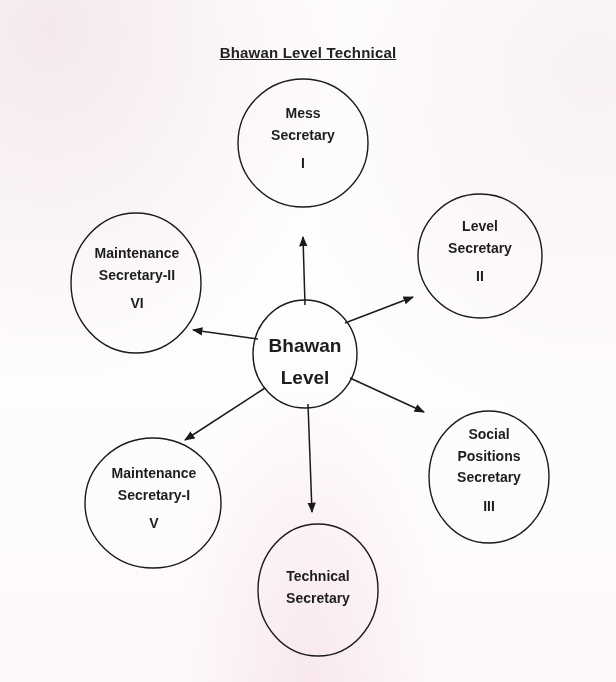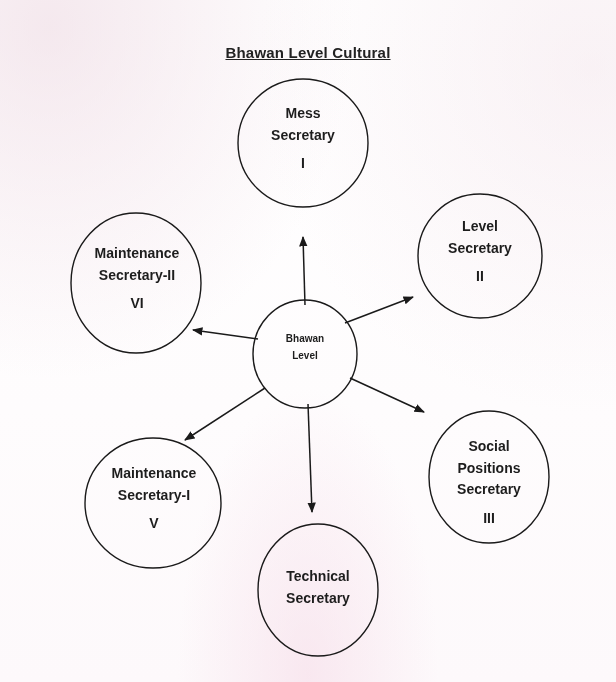--- a/index.html
+++ b/index.html
@@ -51,30 +51,30 @@
     line-height: 1.55;
     font-weight: bold;
     pointer-events: none;
   }
   .node-label .num {
     display: block;
     margin-top: 7px;
     font-weight: bold;
   }
   .center-label {
-    font-size: 10px;
+    font-size: 19px;
     line-height: 1.7;
   }
 </style>
 </head>
 <body>
 
 <div id="paper-tint"></div>
 
-<div id="diagram-title">Bhawan Level Cultural</div>
+<div id="diagram-title">Bhawan Level Technical</div>
 
 <svg id="svg-layer" width="616" height="682" viewBox="0 0 616 682">
   <defs>
     <marker id="arrow" viewBox="0 0 10 10" refX="9" refY="5" markerWidth="7" markerHeight="7" orient="auto-start-reverse">
       <path d="M 0 1 L 10 5 L 0 9 z" fill="#1a1a1a"></path>
     </marker>
   </defs>
 
   <g fill="none" stroke="#1a1a1a" stroke-width="1.5" marker-end="url(#arrow)">
     <line x1="305" y1="305" x2="303" y2="237"></line>
@@ -106,21 +106,21 @@
   <span>Secretary</span>
   <span class="num">I</span>
 </div>
 
 <div class="node-label" style="left:418px; top:216px; width:124px;">
   <span>Level</span><br>
   <span>Secretary</span>
   <span class="num">II</span>
 </div>
 
-<div class="node-label" style="left:429px; top:436px; width:120px;text-align:center;">
+<div class="node-label" style="left:429px; top:424px; width:120px;text-align:center;">
   <span>Social</span><br>
   <span>Positions</span><br>
   <span>Secretary</span>
   <span class="num">III</span>
 </div>
 
 <div class="node-label" style="left:258px; top:550px; width:120px;margin-top:16px;">
   <span>Technical</span><br>
   <span>Secretary</span>
 </div>

